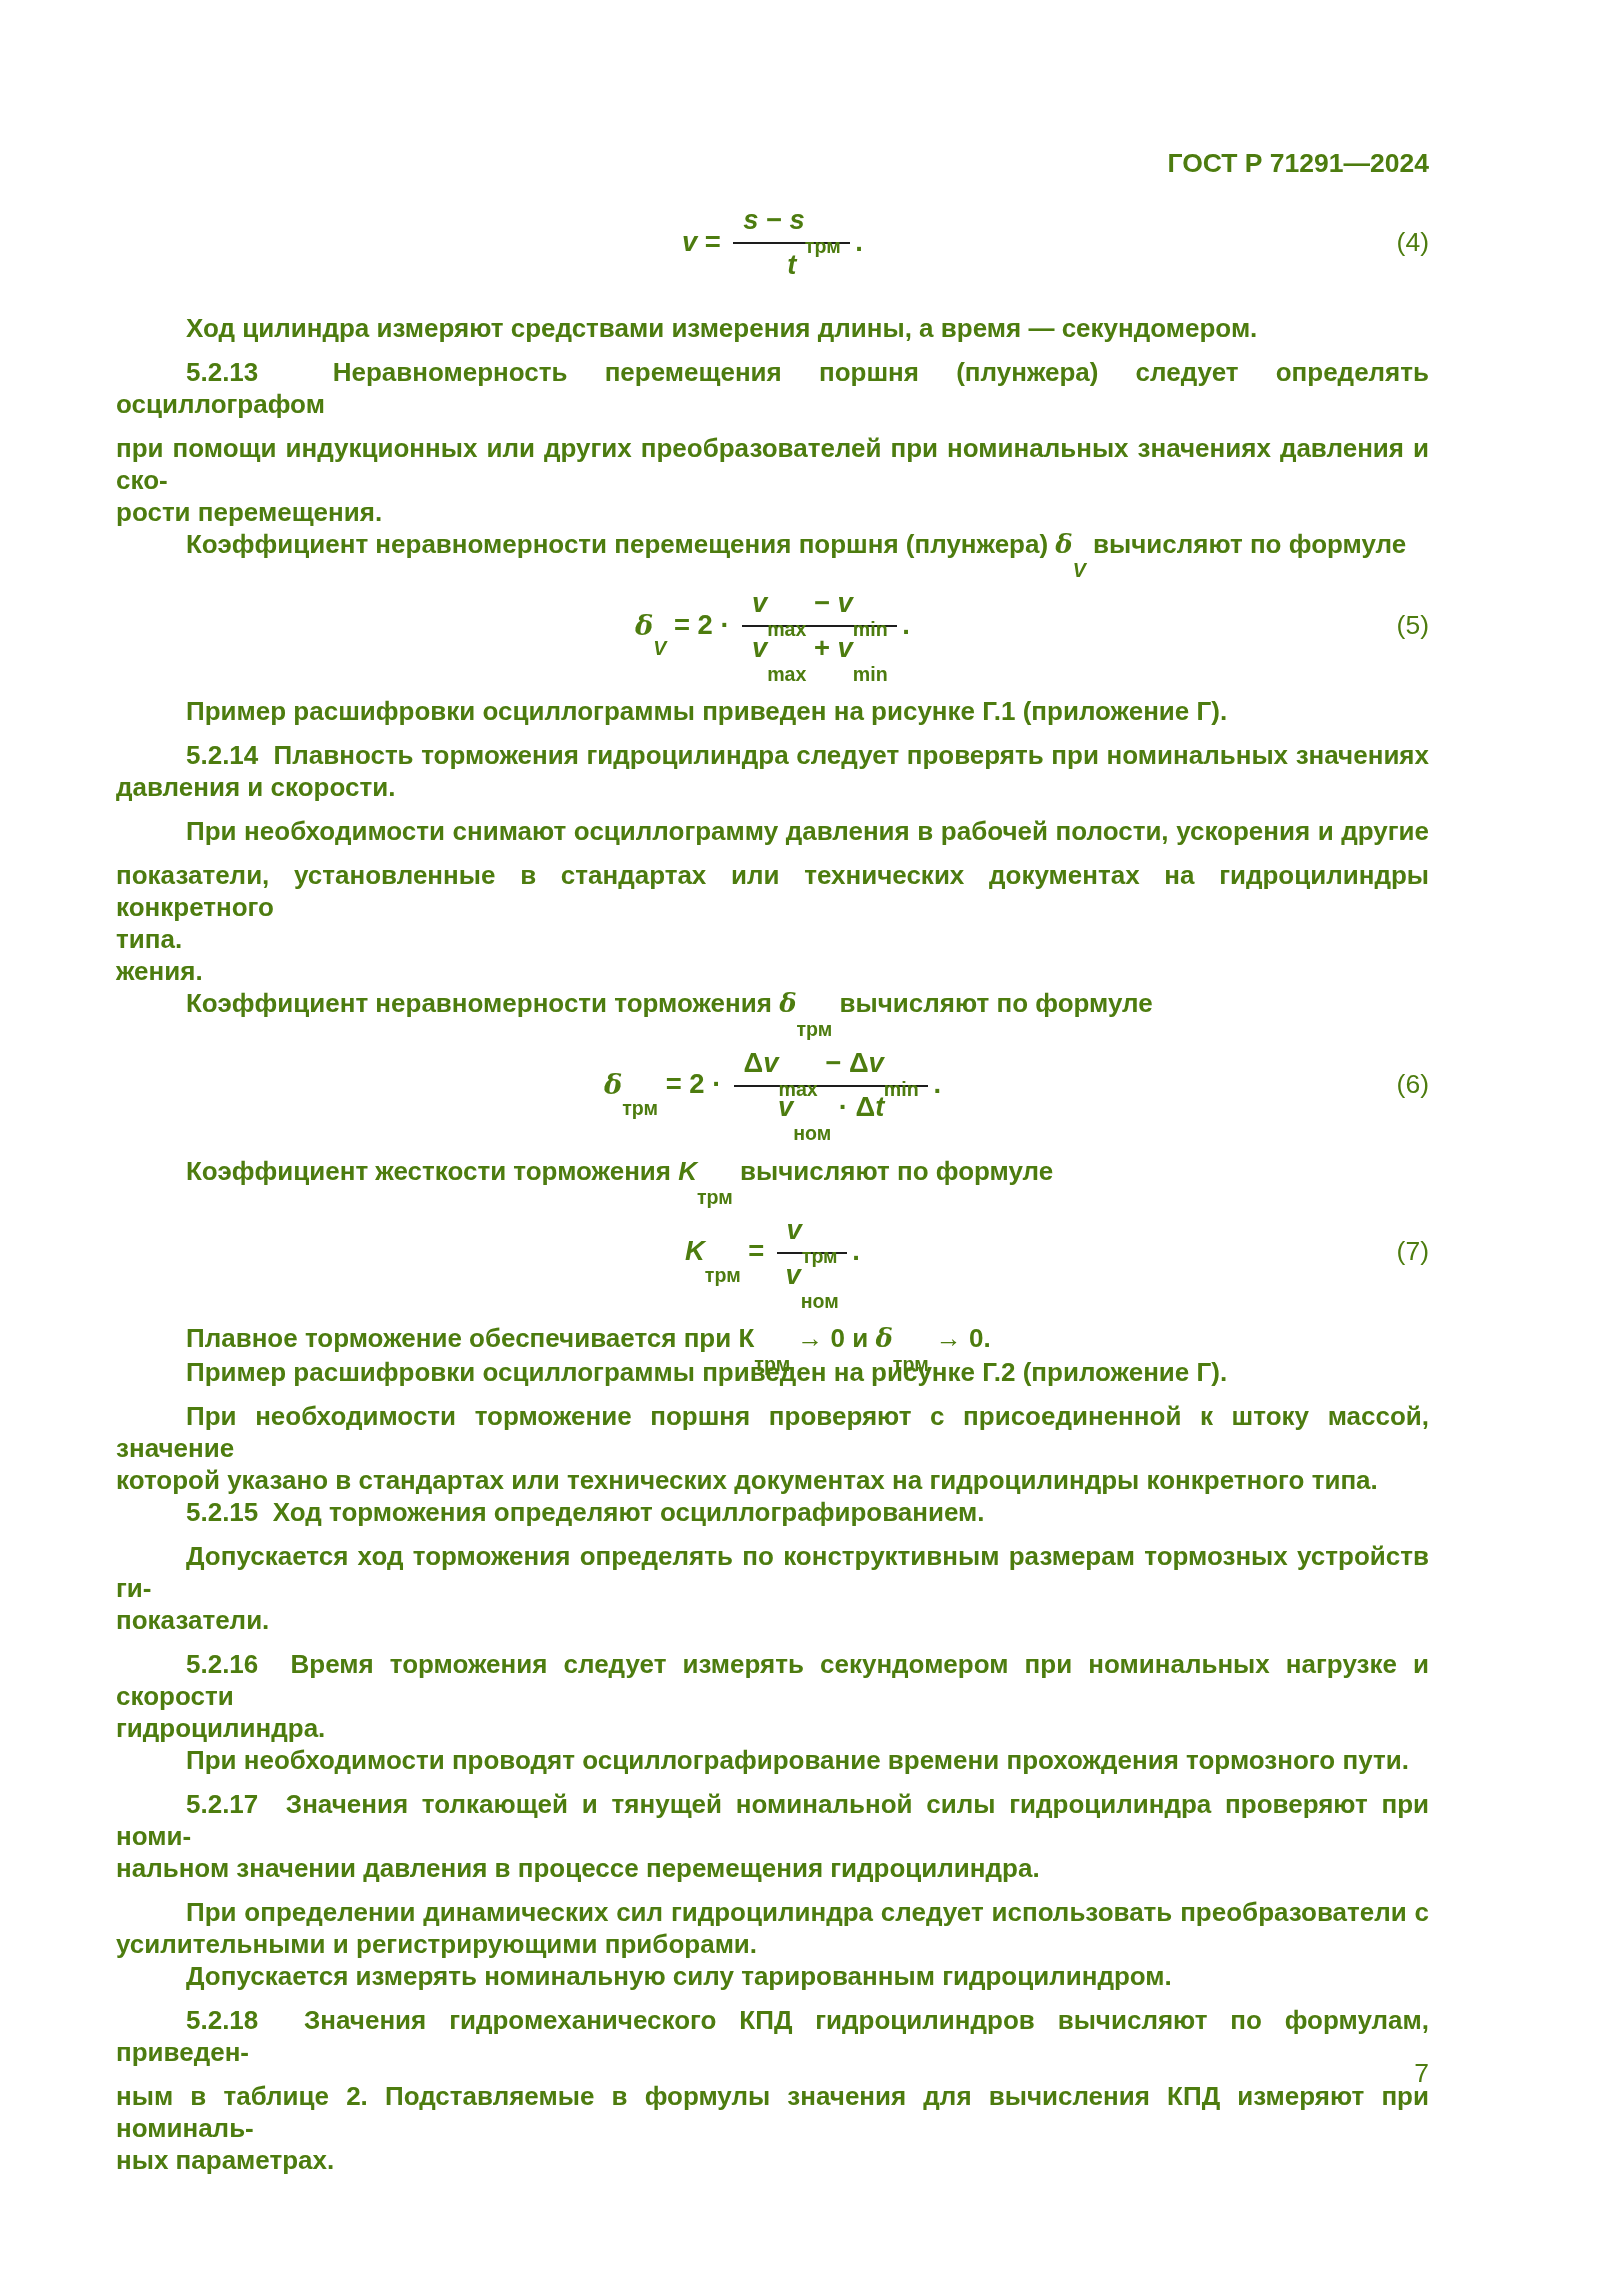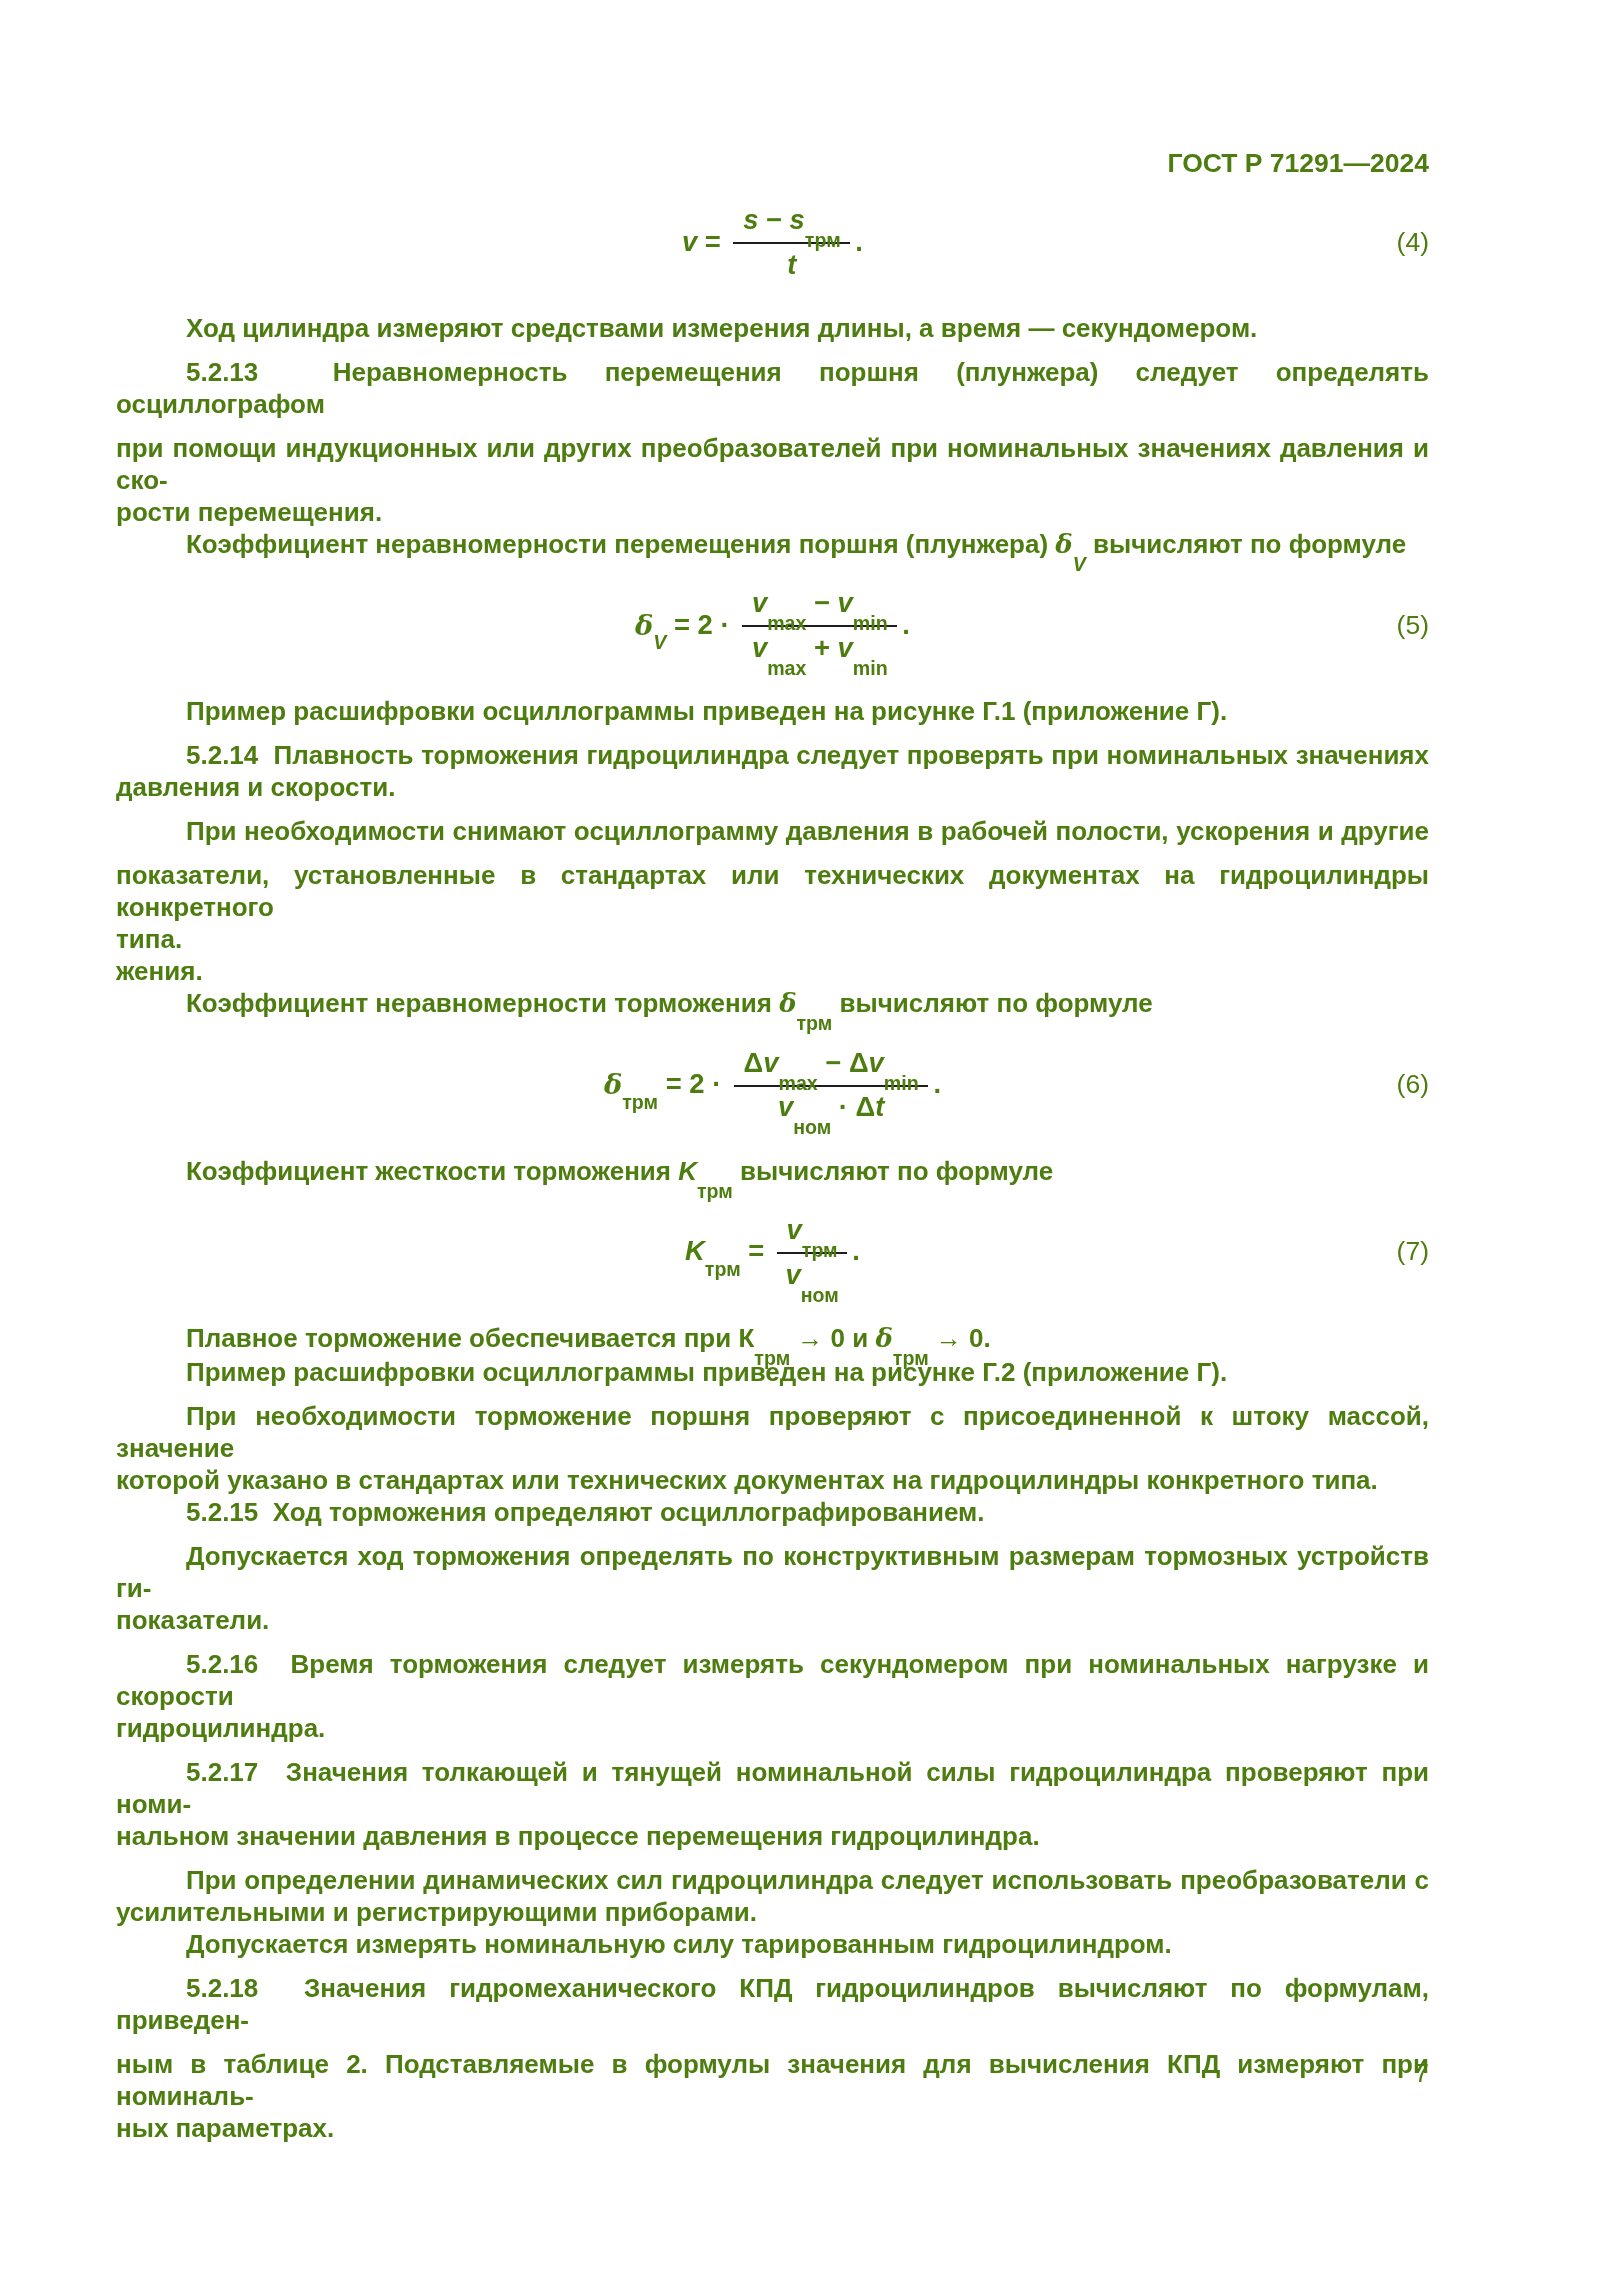--- a/index.html
+++ b/index.html
@@ -24,21 +24,21 @@
     font-weight: bold;
     line-height: 32px;
     margin-bottom: 13.7px;
   }
   .para { font-size: 26px; line-height: 32px; }
   .line { min-height: 32px; font-weight: bold; }
   .line.j { text-align: justify; text-align-last: justify; text-justify: inter-word; margin-top: 12px; }
   .line.first { text-indent: 70px; }
   .it { font-style: italic; }
   .gs { font-family: "DejaVu Serif", serif; font-style: italic; }
-  .sb { font-size: 19.6px; position: relative; top: 18px; }
+  .sb { font-size: 19.6px; position: relative; top: 24px; }
   .formula-row {
     position: relative;
     display: flex;
     justify-content: center;
     align-items: center;
     margin: 15.7px 0 23.5px;
     min-height: 94px;
   }
   .formula {
     display: inline-flex;
@@ -139,20 +139,23 @@
         </div>
         <div class="para">
           <div class="line j first"><span>Допускается ход торможения определять по конструктивным размерам тормозных устройств ги-</span></div>
           <div class="line"><span>показатели.</span></div>
         </div>
         <div class="para">
           <div class="line j first"><span>5.2.16&nbsp; Время торможения следует измерять секундомером при номинальных нагрузке и скорости</span></div>
           <div class="line"><span>гидроцилиндра.</span></div>
         </div>
         <div class="para">
+          <div class="line first"><span>При необходимости проводят осциллографирование времени прохождения тормозного пути.</span></div>
+        </div>
+        <div class="para">
           <div class="line j first"><span>5.2.17&nbsp; Значения толкающей и тянущей номинальной силы гидроцилиндра проверяют при номи-</span></div>
           <div class="line"><span>нальном значении давления в процессе перемещения гидроцилиндра.</span></div>
         </div>
         <div class="para">
           <div class="line j first"><span>При определении динамических сил гидроцилиндра следует использовать преобразователи с</span></div>
           <div class="line"><span>усилительными и регистрирующими приборами.</span></div>
         </div>
         <div class="para">
           <div class="line first"><span>Допускается измерять номинальную силу тарированным гидроцилиндром.</span></div>
         </div>

